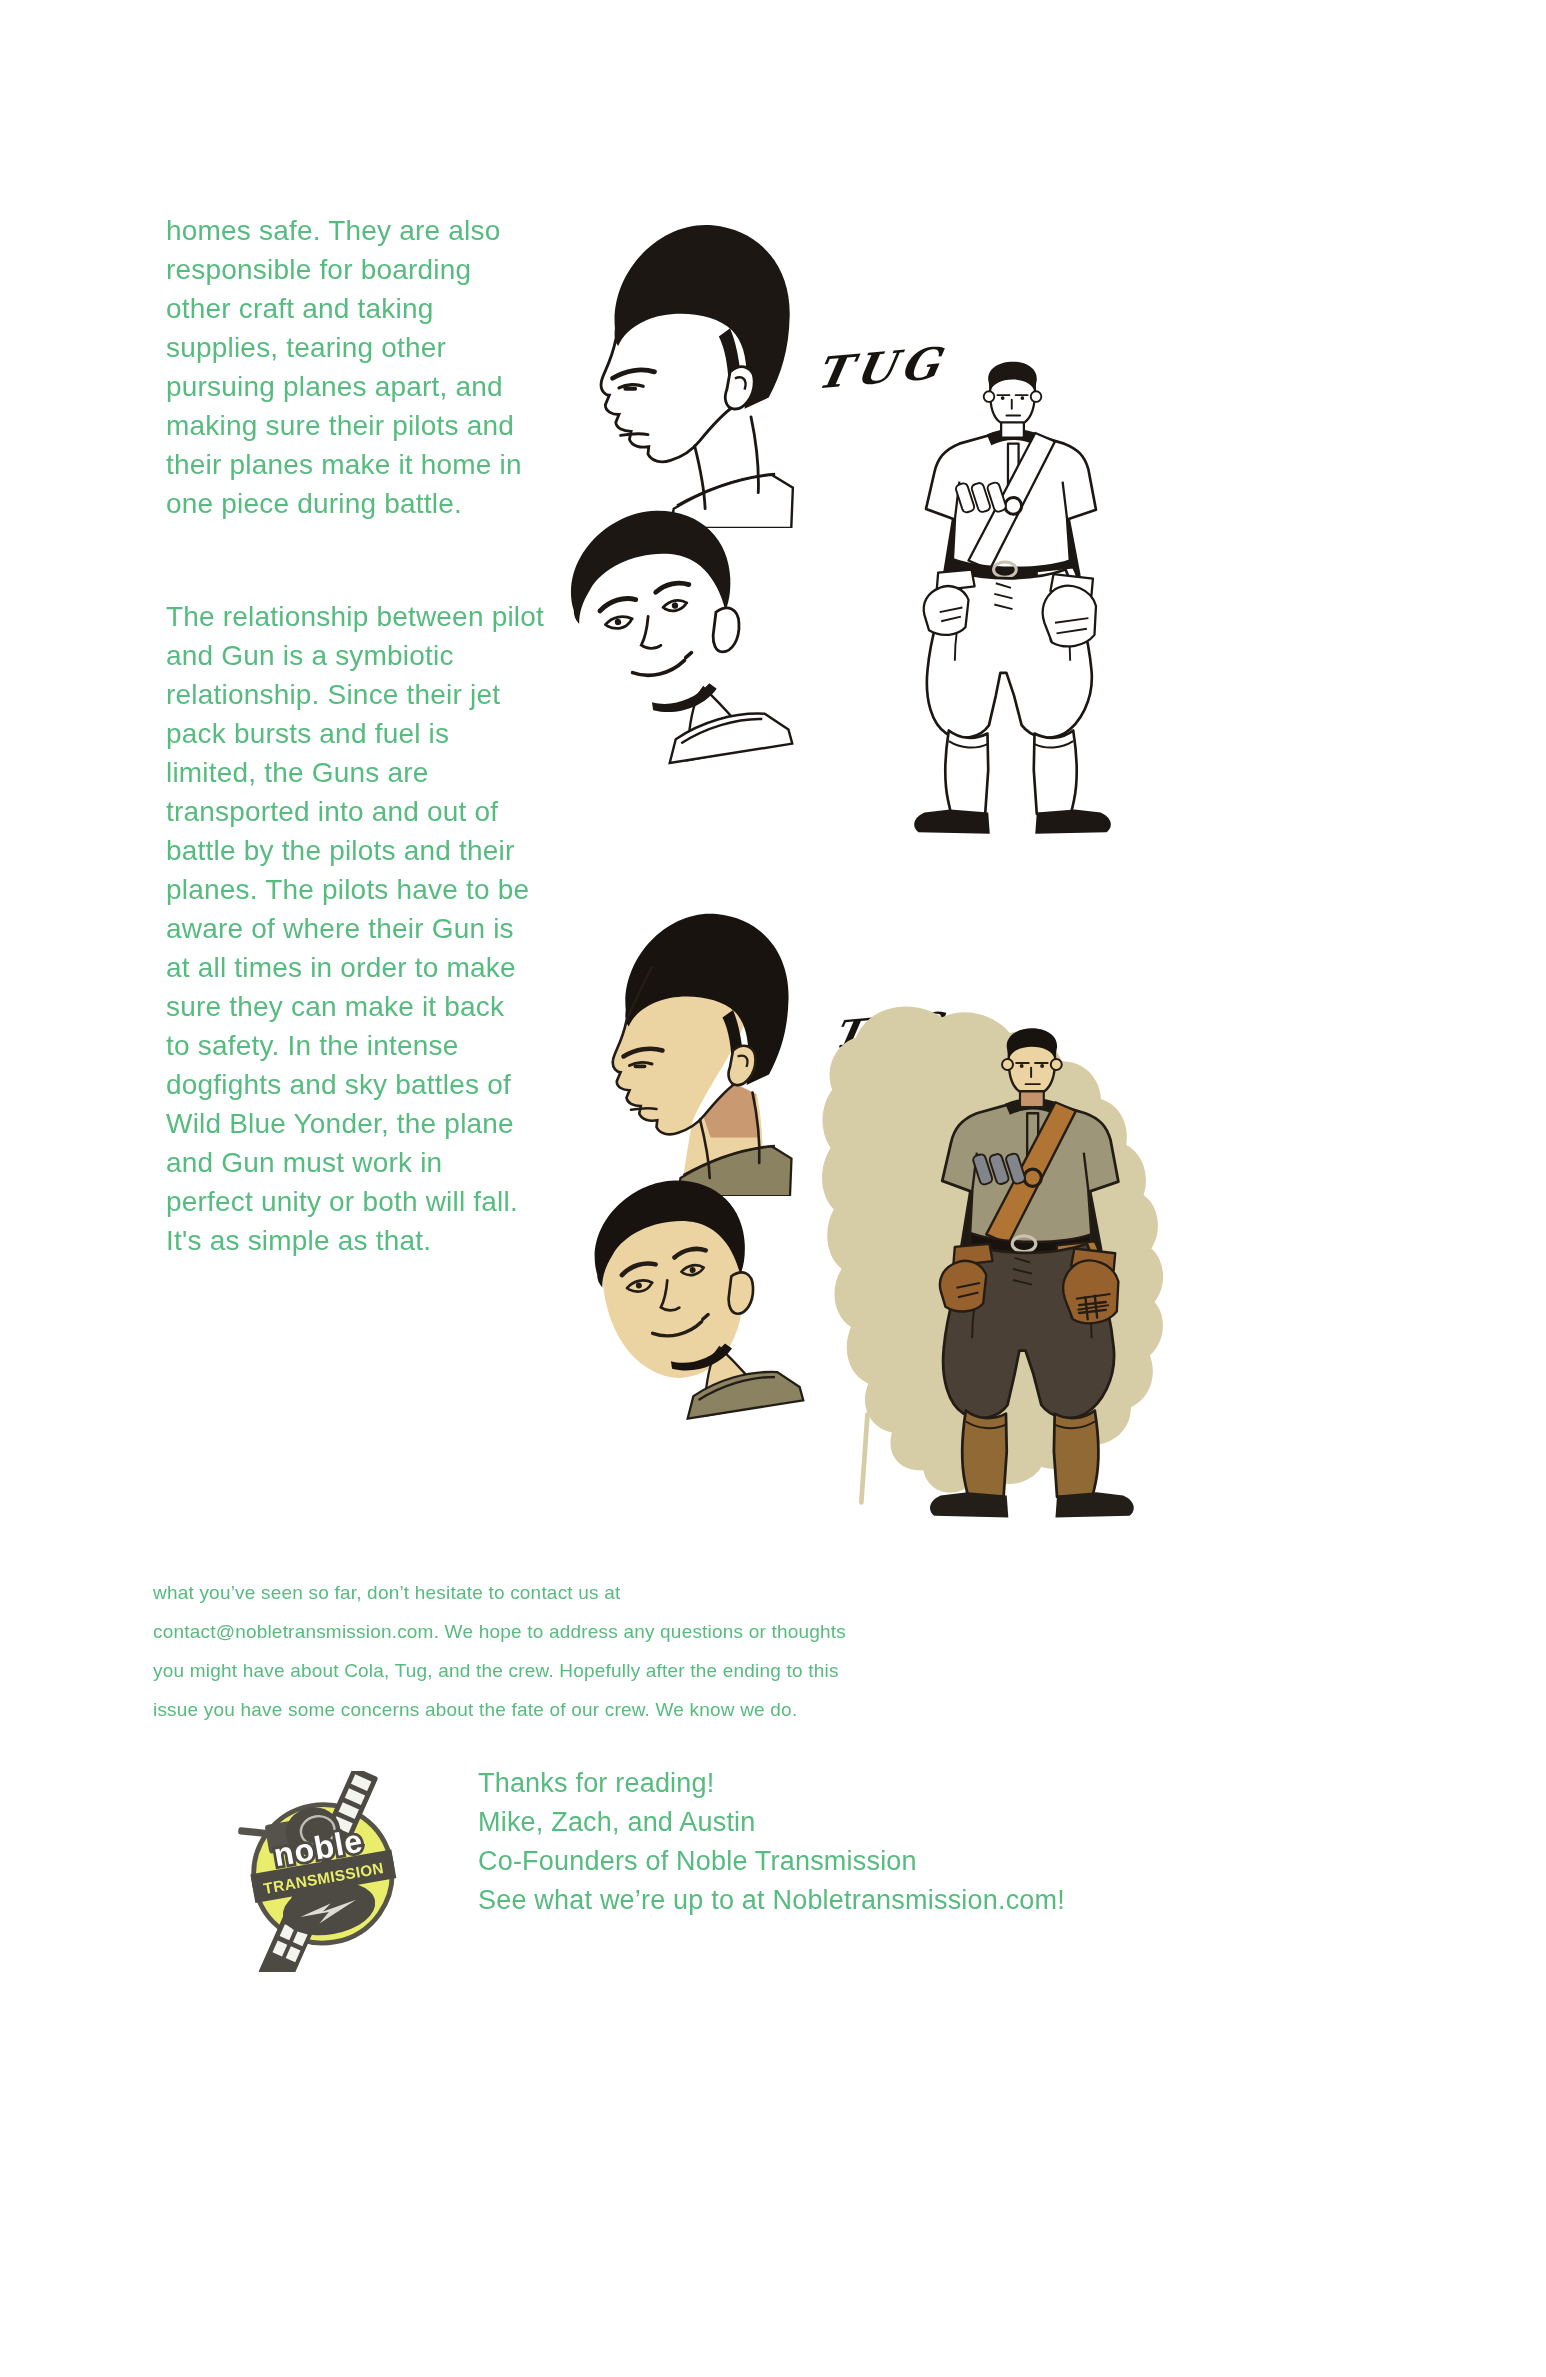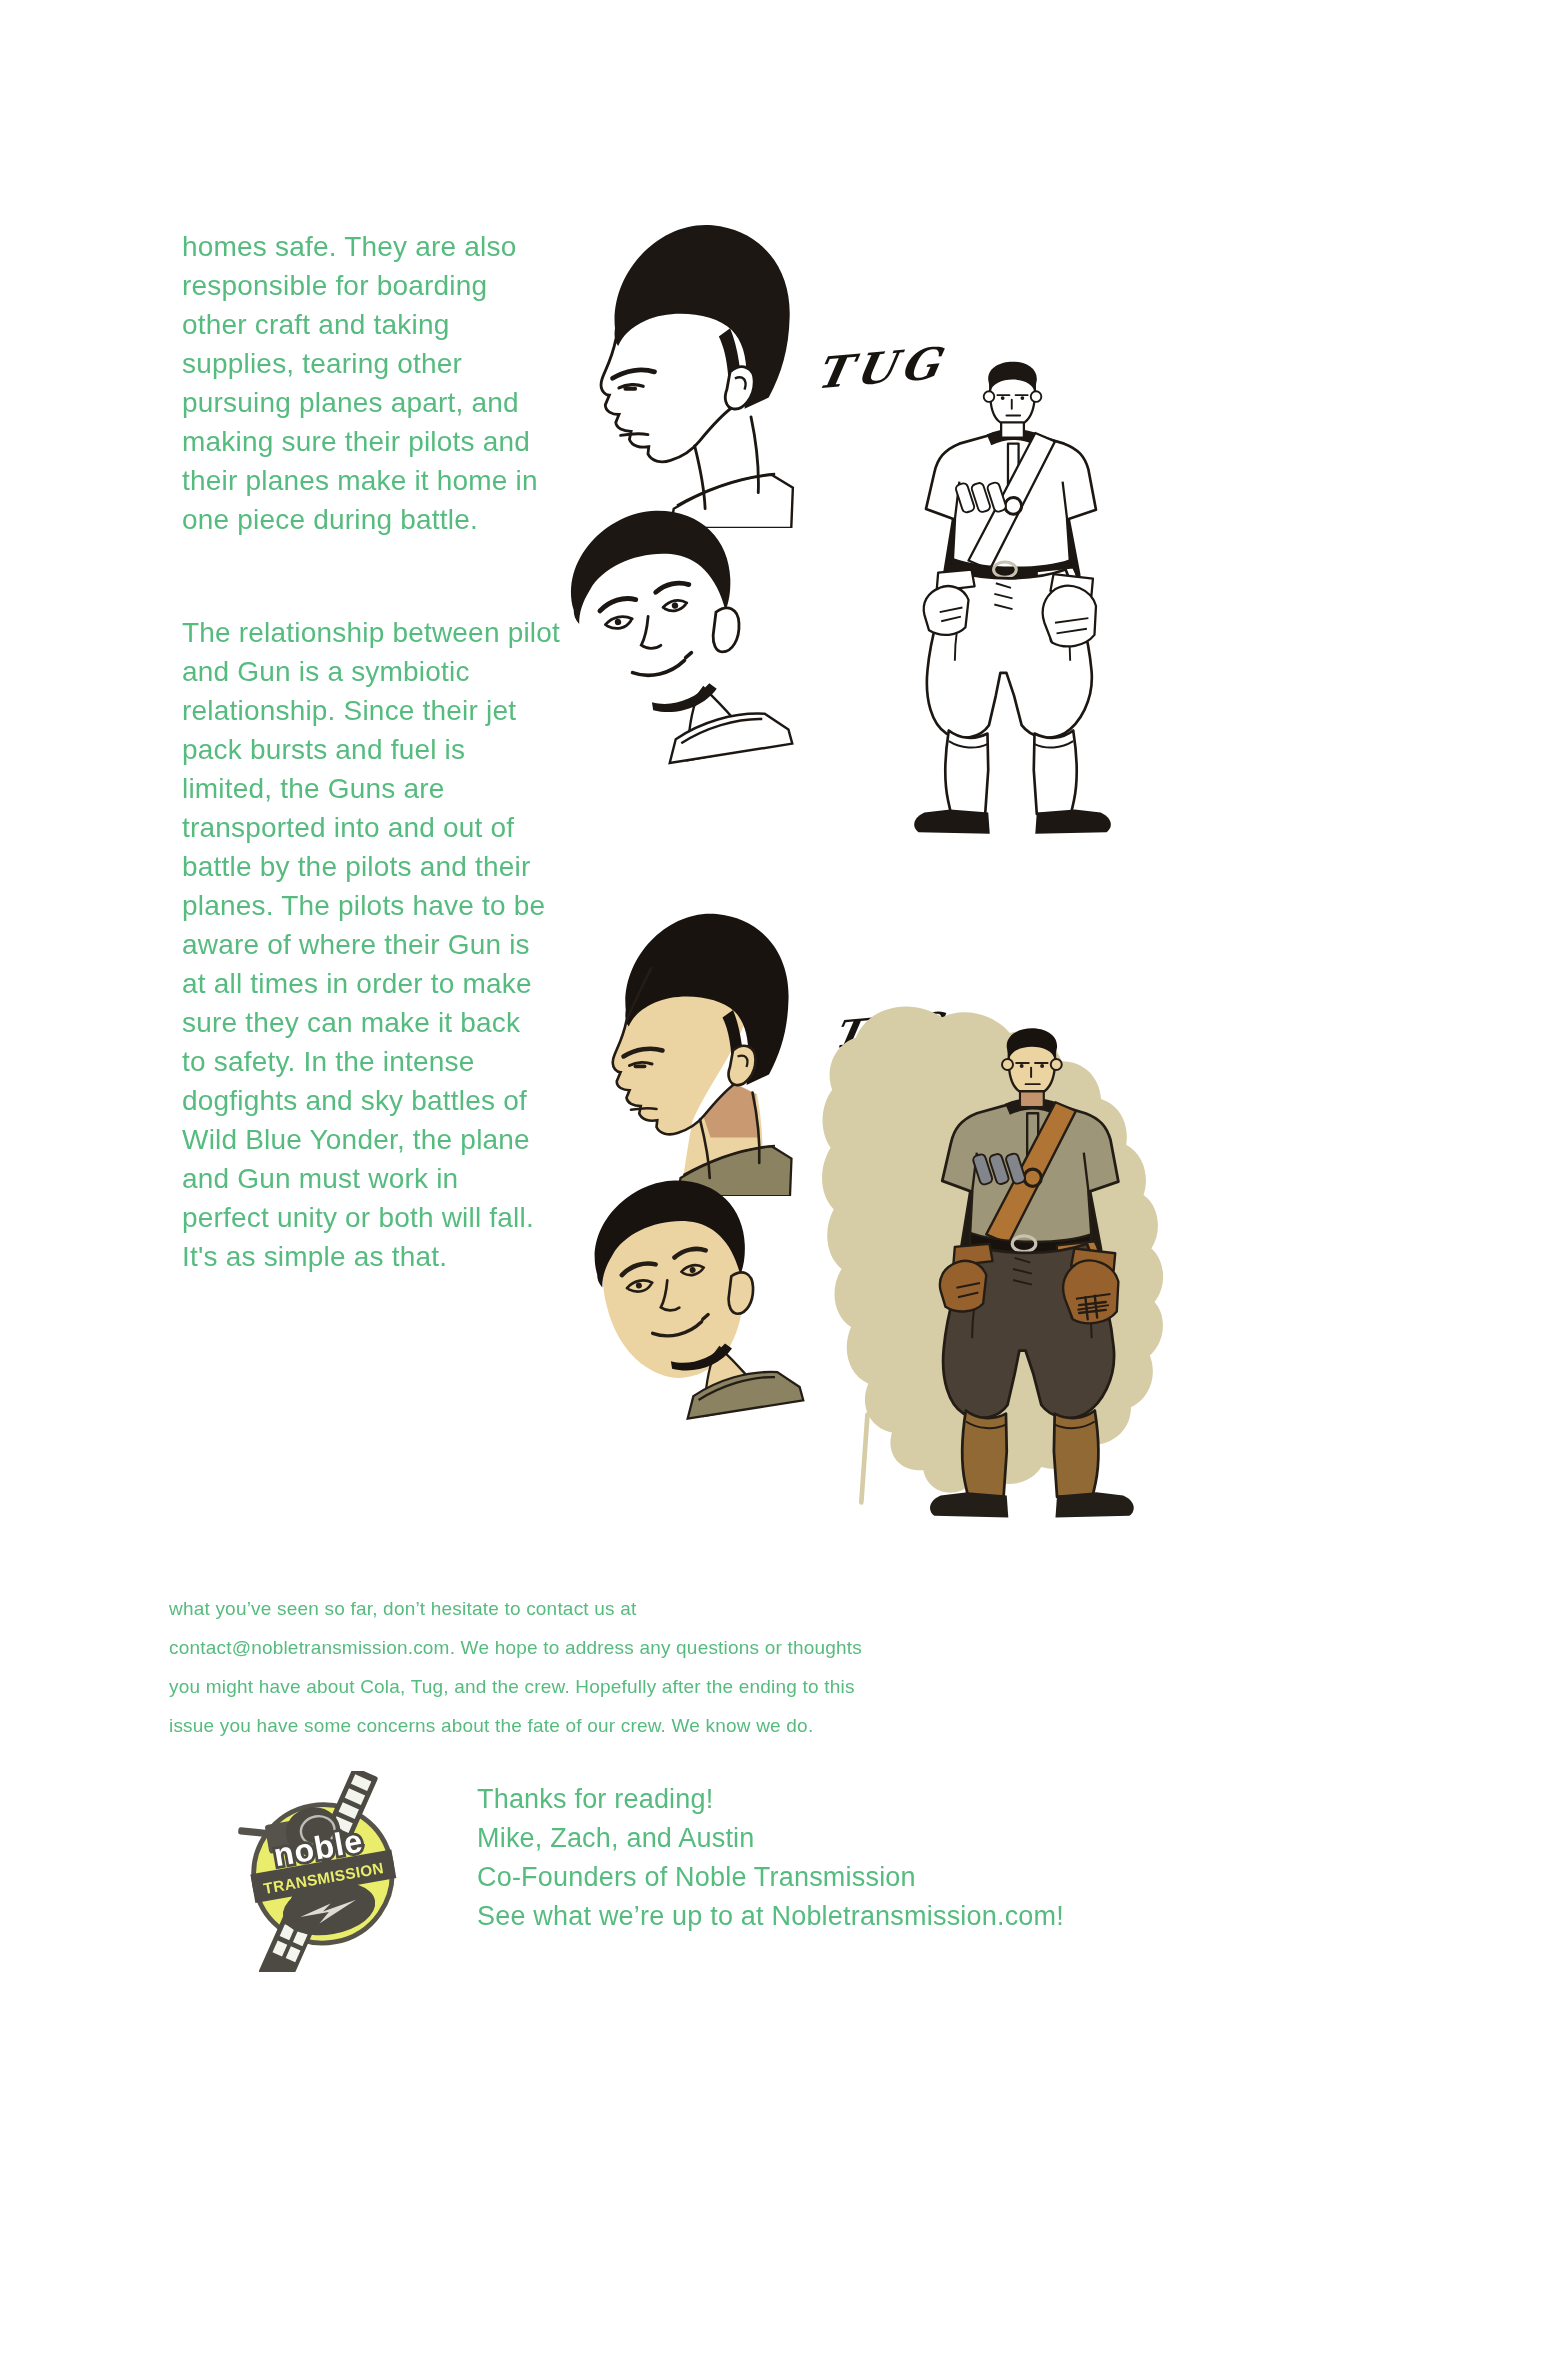--- a/index.html
+++ b/index.html
@@ -1,21 +1,21 @@
 <!DOCTYPE html>
 <html style="font-size:13px"><head>
 <meta charset="utf-8">
 <style>
   html,body{margin:0;padding:0;background:#fff;}
   .page{position:relative;width:1547px;height:2377px;background:#ffffff;overflow:hidden;
         font-family:"Liberation Sans",sans-serif;}
-  .green{position:absolute;left:166px;margin:16px;color:#56bb7e;
+  .green{position:absolute;left:166px;margin:0;color:#56bb7e;
          font:400 28px/39px "Liberation Sans",sans-serif;white-space:pre-line;letter-spacing:0.2px;}
   .wide{left:153px;font-size:19px;}
-  .closing{left:461px;font-size:27px;}
+  .closing{left:478px;font-size:27px;}
   .art{position:absolute;}
   .script-label{position:absolute;color:#17130f;font:italic 600 44px "DejaVu Serif",serif;
                 transform:skewX(-18deg) rotate(-5deg);letter-spacing:5.6px;}
   .script-label.small{font-size:38px;}
   
   .ink{--skin:#ffffff;--hair:#1c1712;--line:#1c1712;--collar:#ffffff;--shirt:#ffffff;
        --sleeve:#1c1712;--strap:#ffffff;--pants:#ffffff;--boot:#ffffff;--glove:#ffffff;
        --shoe:#1c1712;--metal:#ffffff;--belt:#1c1712;--neckshadow:transparent;}
   .clr{--skin:#ecd3a2;--hair:#191310;--line:#241d15;--collar:#8a8260;--shirt:#9e9678;
        --sleeve:#201a14;--strap:#b07434;--pants:#4a4036;--boot:#916935;--glove:#96612c;

